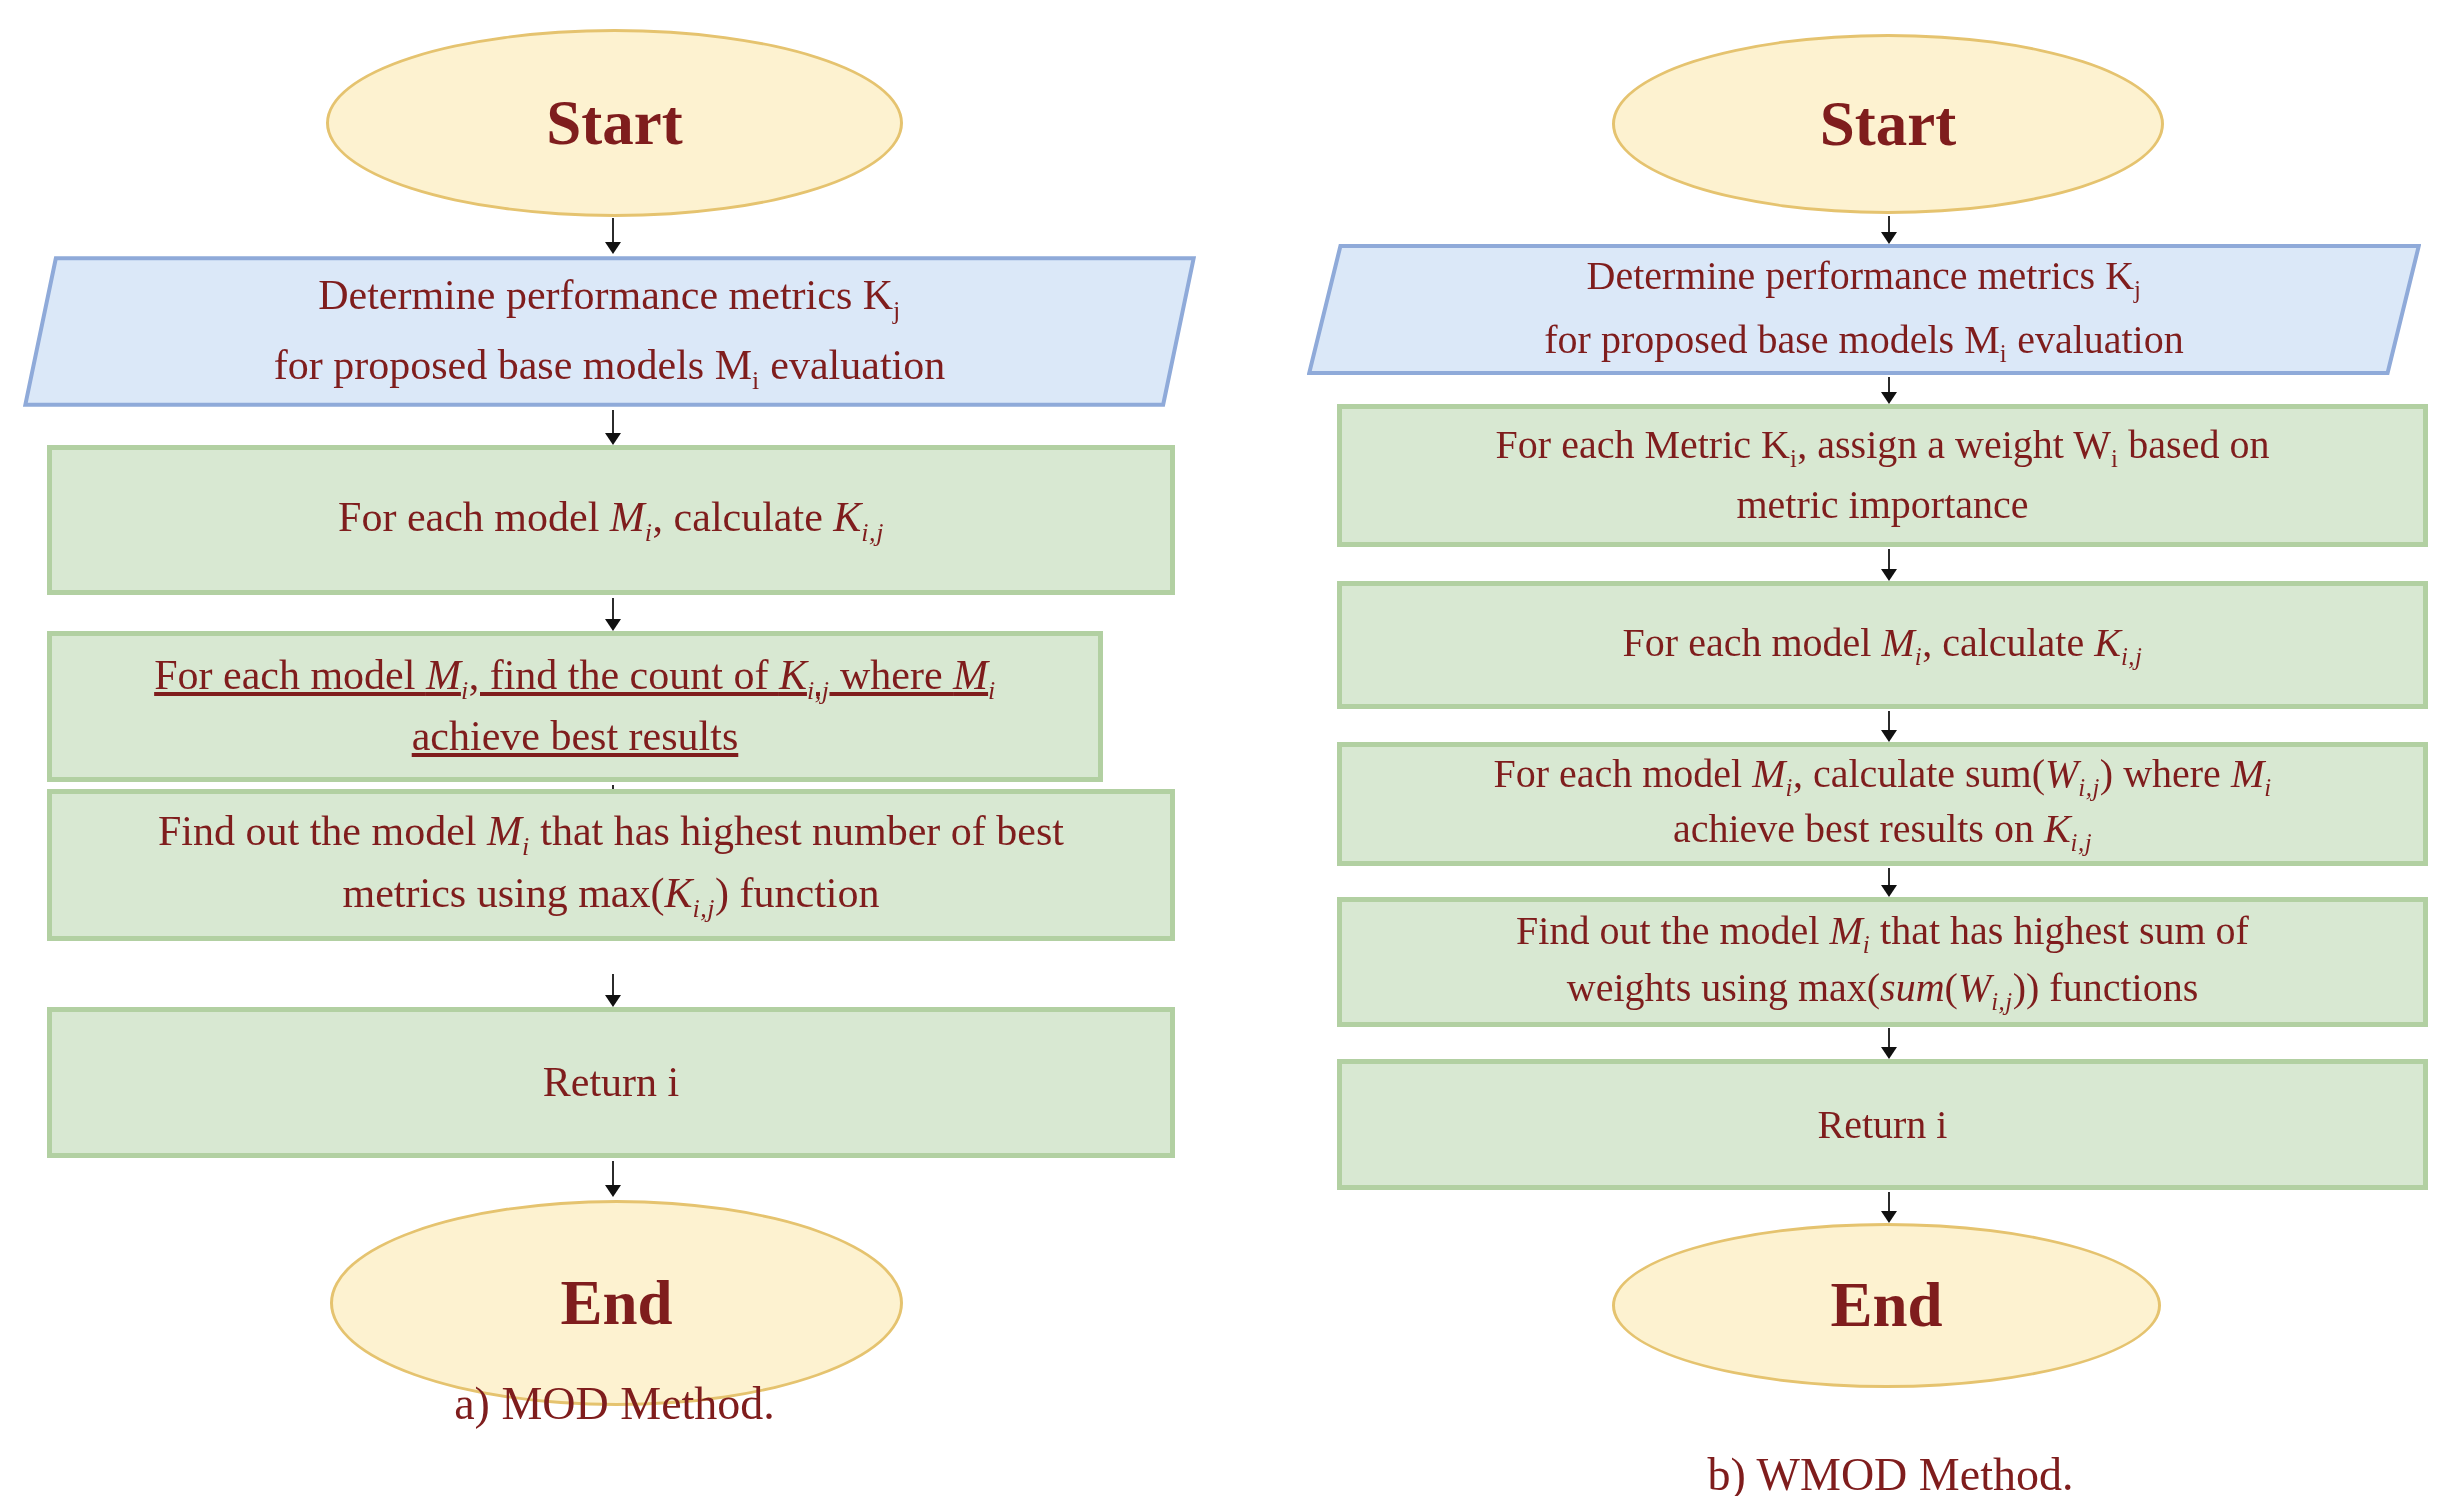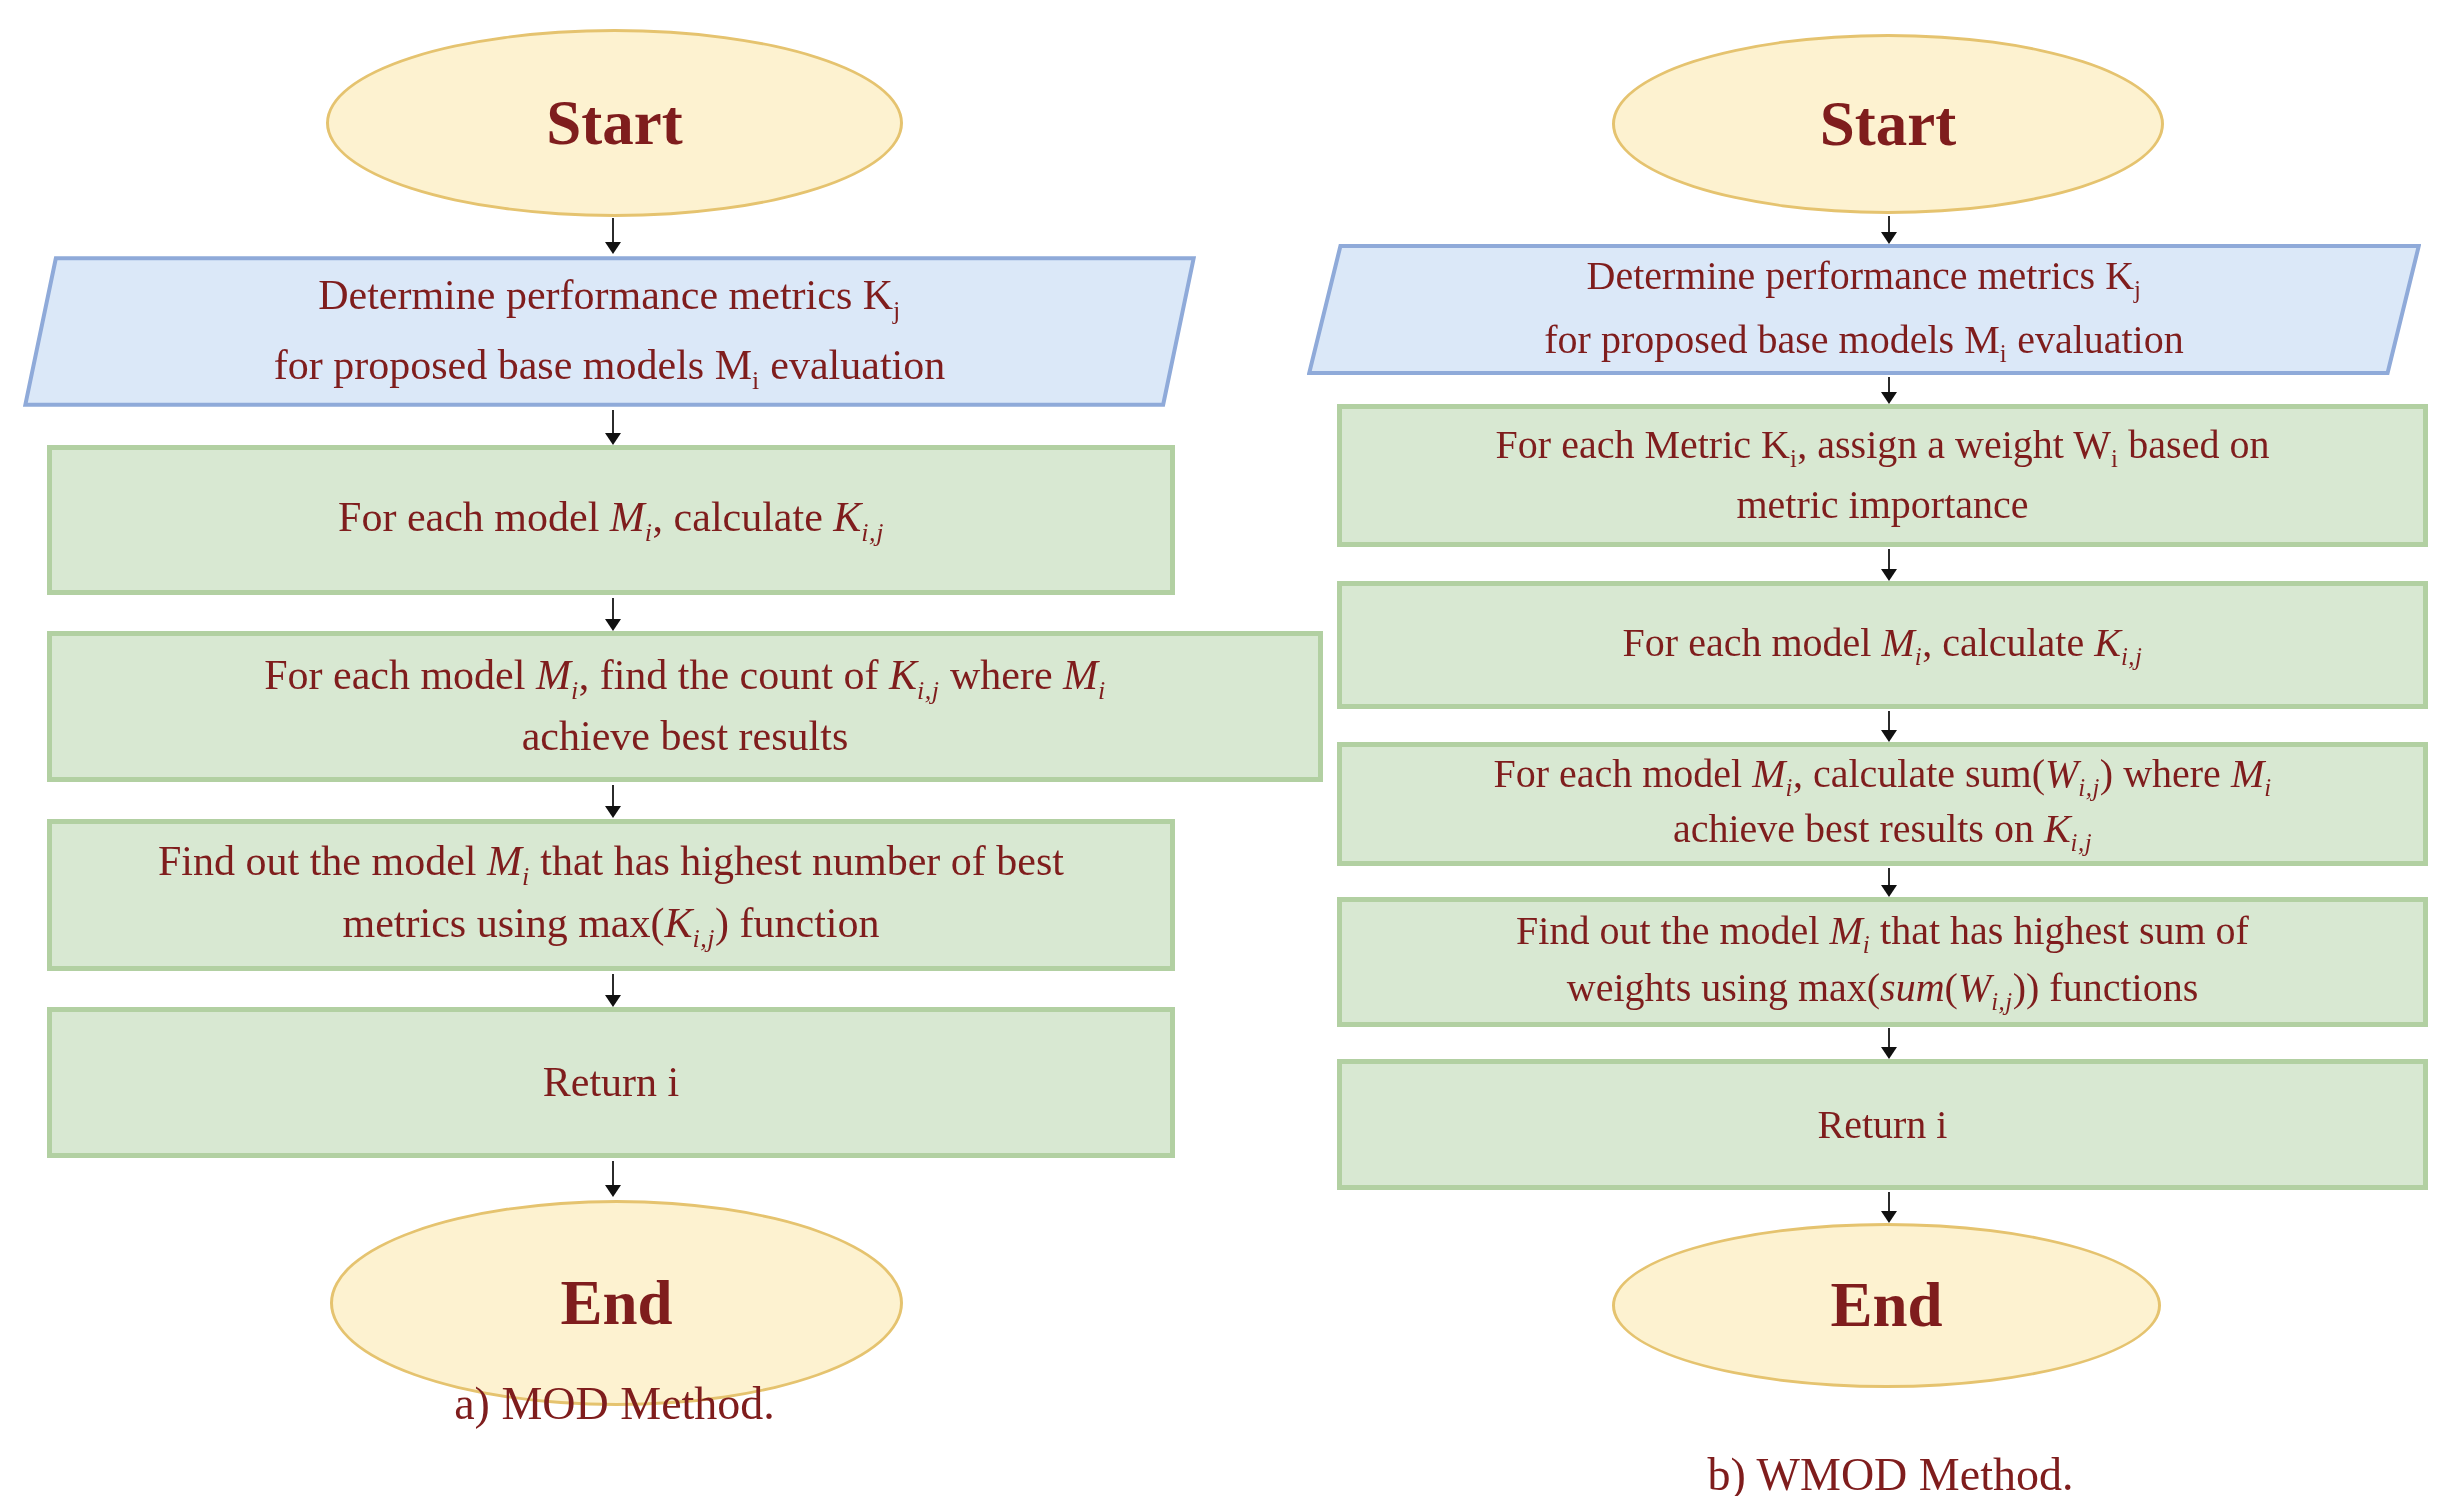--- a/index.html
+++ b/index.html
@@ -52,23 +52,23 @@
     position:absolute;text-align:center;
     font-size:46px;
   }
   
   .a-start {left:326px; top:29px;  width:577px;  height:188px;}
   .a-arrow1{left:612px; top:218px; height:24.4px;}
   .a-input {left:23px;  top:256px; width:1173px; height:151px;}
   .a-arrow2{left:612px; top:410px; height:24px;}
   .a-p1    {left:47px;  top:445px; width:1128px; height:150px;}
   .a-arrow3{left:612px; top:598px; height:21.4px;}
-  .a-p2    {left:47px;  top:631px; width:1276px; height:151px;}
+  .a-p2    {left:47px;  top:631px; width:1056px; height:151px;text-decoration:underline;}
   .a-arrow4{left:612px; top:785px;height:22px;}
-  .a-p3    {left:47px;  top:819px;width:1128px; height:152px;}
+  .a-p3    {left:47px;  top:789px;width:1128px; height:152px;}
   .a-arrow5{left:612px; top:974px;height:22px;}
   .a-p4    {left:47px;  top:1007px;width:1128px; height:151px;}
   .a-arrow6{left:612px; top:1161px;height:25px;}
   .a-end   {left:330px; top:1200px;width:573px;  height:206px;}
   .a-caption{left:233px;top:1377px;width:763px;}
   .panel-a .node-text{font-size:42px;line-height:1.38;}
   .a-input .node-text{font-size:42px;line-height:1.58;}
   .a-start .node-text,.a-end .node-text{font-size:63px;line-height:1;}
   
   .b-start {left:1612px;top:34px;  width:552px;  height:180px;}

